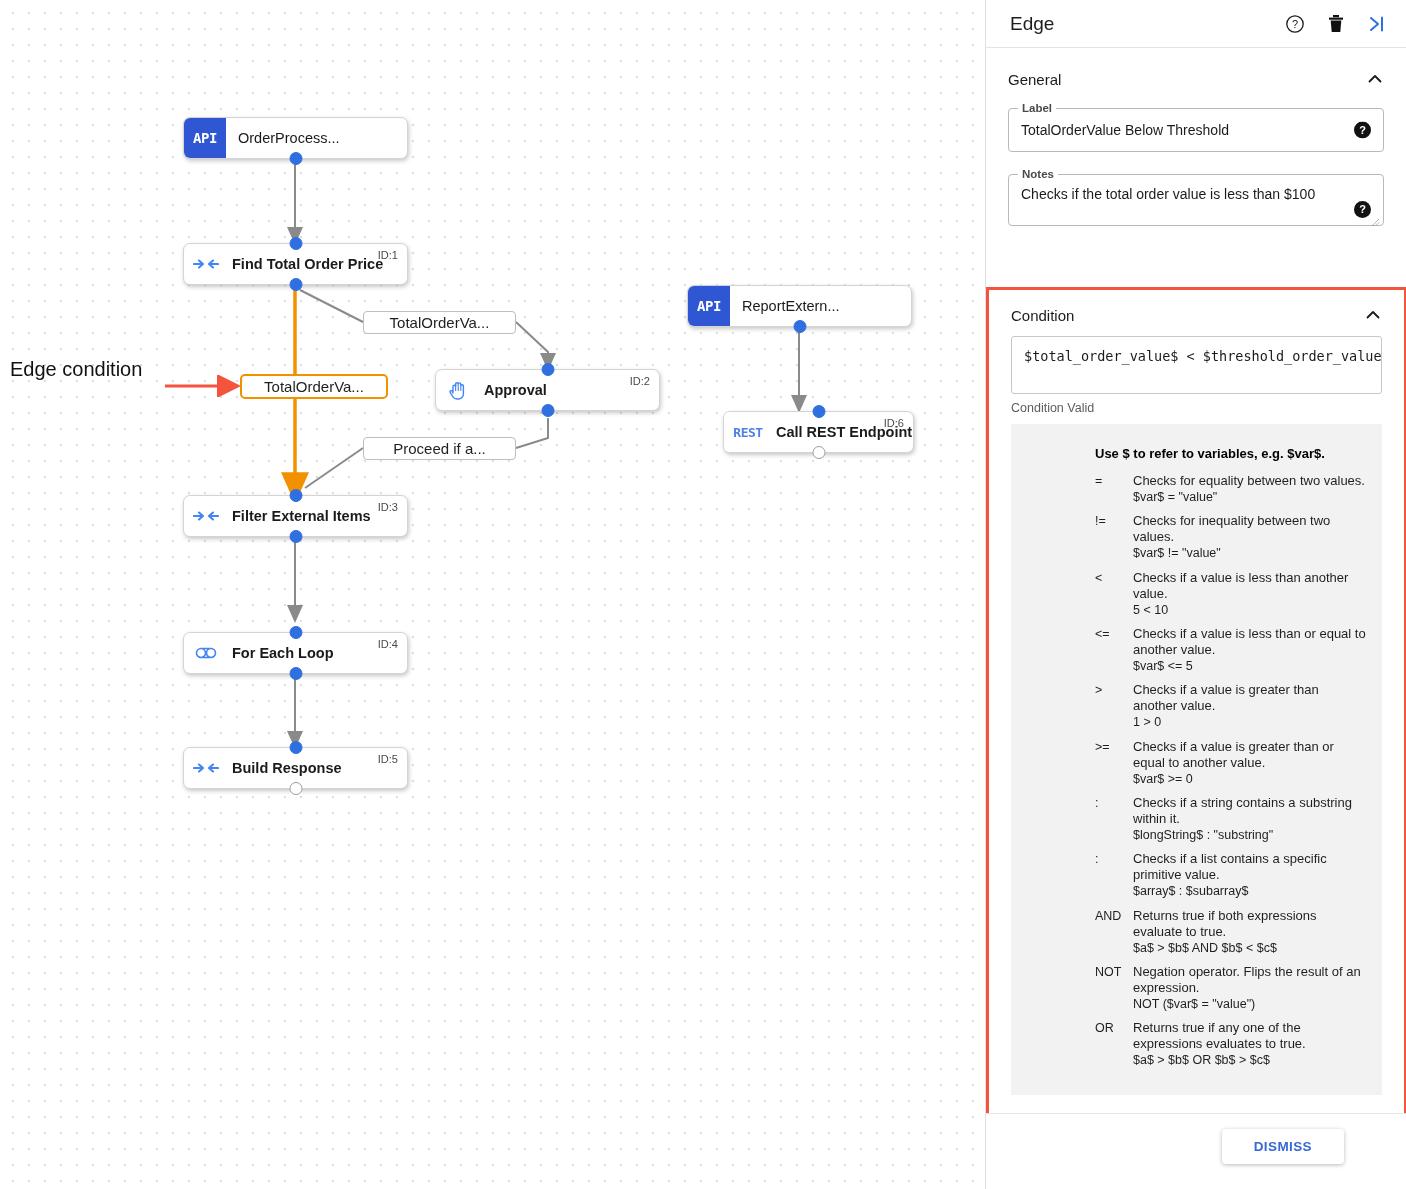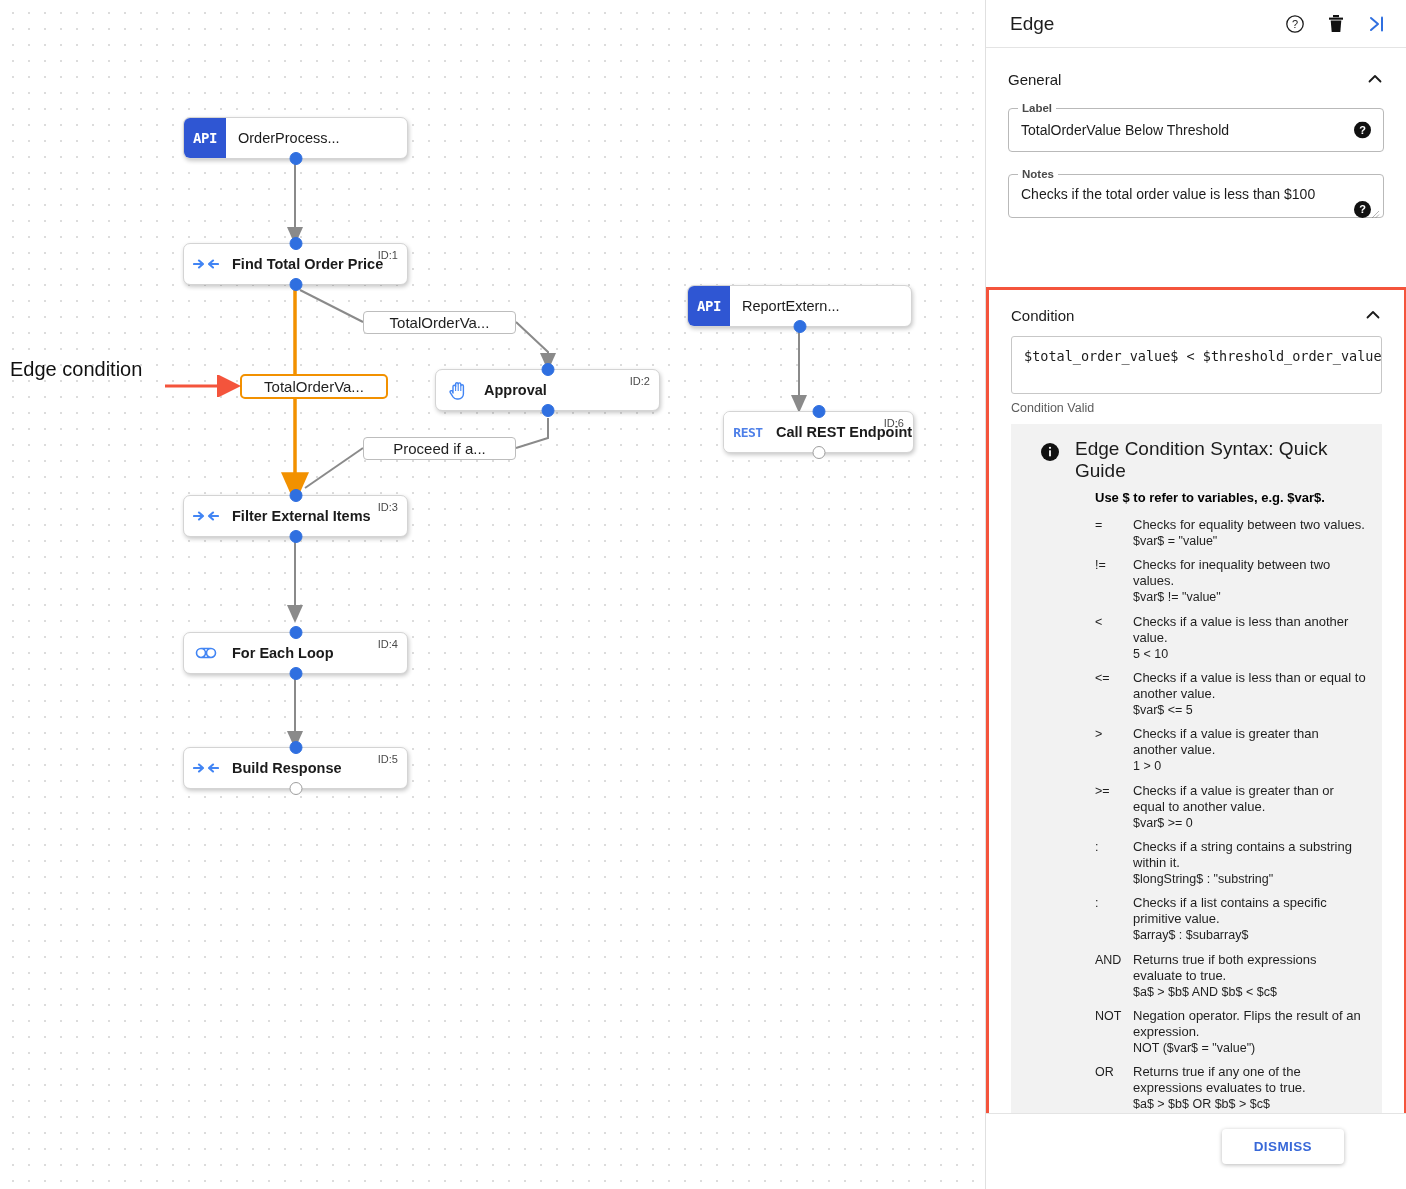--- a/index.html
+++ b/index.html
@@ -136,21 +136,21 @@
   .field-legend {
     position:absolute; top:-7px; left:9px;
     background:#fff; padding:0 4px;
     font-size:11.5px; color:#4a4a4a;
     font-weight: 700;
   }
   .field .qmark {
     position:absolute; right:12px;
     width:17px; height:17px;
   }
-  .field.notes { height:44px; padding-top:11px; }
+  .field.notes { height:52px; padding-top:11px; }
   .field.notes .qmark { top:26px; }
   .field .qmark.mid { top:50%; transform:translateY(-50%); }
   .resize-grip {
     position:absolute; right:3px; bottom:2px;
     width:9px; height:9px; opacity:.55;
   }
 
   
   #condition-box {
     position:absolute;
@@ -443,30 +443,20 @@
             </span>
           </div>
 
           <div class="cond-textarea">
             <span placeholder="Enter condition">$total_order_value$ &lt; $threshold_order_value$</span>
           </div>
 
           <div class="cond-valid">Condition Valid</div>
 
           <div class="guide">
-            <div class="guide-head">
-              <span class="info-icon">
-                <svg width="18" height="18" viewBox="0 0 18 18">
-                  <circle cx="9" cy="9" r="9" fill="#111"></circle>
-                  <rect x="8.1" y="7.3" width="1.8" height="6" fill="#fff"></rect>
-                  <circle cx="9" cy="4.8" r="1.1" fill="#fff"></circle>
-                </svg>
-              </span>
-              <span class="guide-title">Edge Condition Syntax: Quick Guide</span>
-            </div>
             <div class="guide-sub">Use $ to refer to variables, e.g. $var$.</div>
 
             <div class="ops" id="operator-list">
                 <div class="op-row">
                   <div class="op-key">=</div>
                   <div class="op-desc">Checks for equality between two values.<div class="op-ex">$var$ = "value"</div></div>
                 </div>
                 <div class="op-row">
                   <div class="op-key">!=</div>
                   <div class="op-desc">Checks for inequality between two values.<div class="op-ex">$var$ != "value"</div></div>

